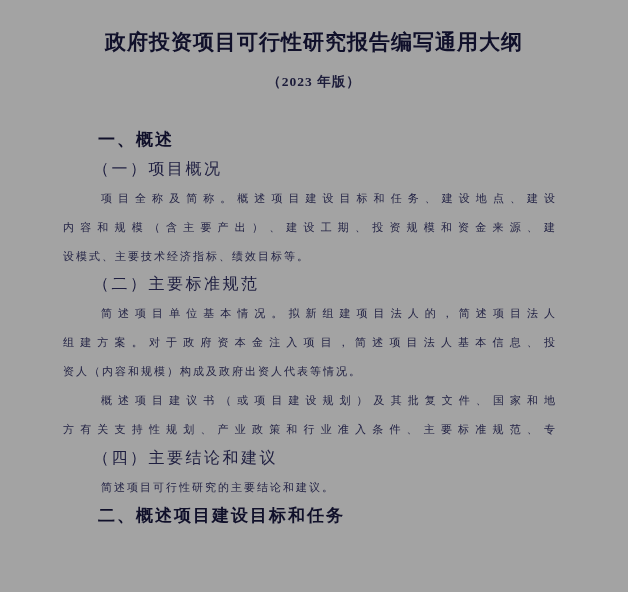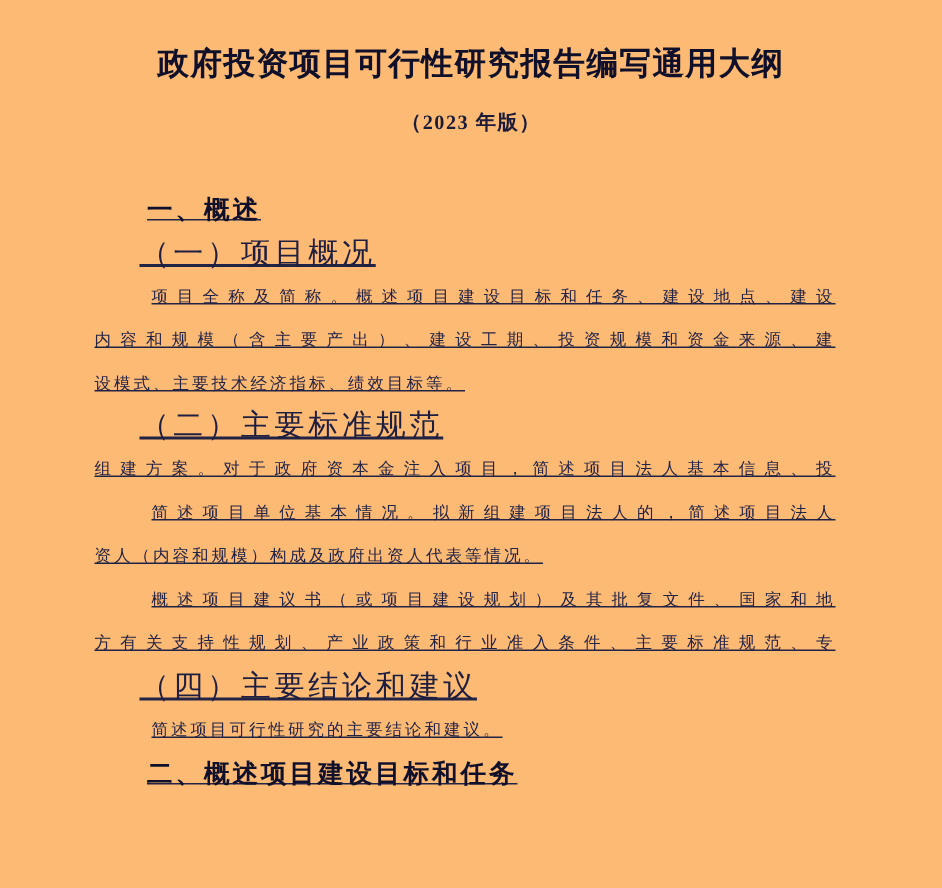--- a/index.html
+++ b/index.html
@@ -7,21 +7,21 @@
     padding: 0;
     width: 628px;
     height: 592px;
     overflow: hidden;
     background: #ffffff;
   }
   .page {
     position: relative;
     width: 628px;
     height: 592px;
-    background: #fdba74;
+    background: #a3a3a3;
   }
   .doc-title {
     margin: 0;
     padding-top: 29px;
     text-align: center;
     font-family: "Liberation Serif", serif;
     font-size: 21px;
     line-height: 27px;
     font-weight: 700;
     letter-spacing: 1px;
@@ -35,39 +35,38 @@
     font-size: 13.5px;
     line-height: 18px;
     font-weight: 700;
     letter-spacing: 1px;
     color: #1c1c3a;
   }
   .doc-body {
     margin: 35px 0 12px 63px;
     width: 494px;
     color: #232345;
-    text-decoration: underline;
   }
   .row {
     height: 28.9px;
     line-height: 28.9px;
     white-space: nowrap;
   }
   .h1 {
     font-family: "Liberation Sans", sans-serif;
     font-size: 17px;
     font-weight: 700;
     letter-spacing: 2px;
     padding-left: 35px;
     color: #10102a;
     white-space: nowrap;
   }
   .h2 {
     font-family: "Liberation Serif", serif;
-    font-size: 20px;
+    font-size: 16px;
     font-weight: 400;
     letter-spacing: 2.5px;
     padding-left: 30px;
     color: #1e1e40;
     white-space: nowrap;
   }
   .pl {
     font-family: "Liberation Serif", serif;
     font-size: 11px;
     letter-spacing: 2px;
@@ -88,22 +87,22 @@
 <div class="page">
   <div class="doc-title">政府投资项目可行性研究报告编写通用大纲</div>
   <div class="doc-subtitle">（2023 年版）</div>
   <div class="doc-body">
       <div class="row h1">一、概述</div>
       <div class="row h2">（一）项目概况</div>
       <div class="row pl first">项目全称及简称。概述项目建设目标和任务、建设地点、建设</div>
       <div class="row pl">内容和规模（含主要产出）、建设工期、投资规模和资金来源、建</div>
       <div class="row pl final">设模式、主要技术经济指标、绩效目标等。</div>
       <div class="row h2">（二）主要标准规范</div>
+      <div class="row pl first">简述项目单位基本情况。拟新组建项目法人的，简述项目法人</div>
       <div class="row pl">组建方案。对于政府资本金注入项目，简述项目法人基本信息、投</div>
-      <div class="row pl first">简述项目单位基本情况。拟新组建项目法人的，简述项目法人</div>
       <div class="row pl final">资人（内容和规模）构成及政府出资人代表等情况。</div>
       <div class="row pl first">概述项目建议书（或项目建设规划）及其批复文件、国家和地</div>
       <div class="row pl">方有关支持性规划、产业政策和行业准入条件、主要标准规范、专</div>
       <div class="row h2">（四）主要结论和建议</div>
       <div class="row pl first final">简述项目可行性研究的主要结论和建议。</div>
       <div class="row h1">二、概述项目建设目标和任务</div>
     </div>
 </div>
 
 </body></html>

